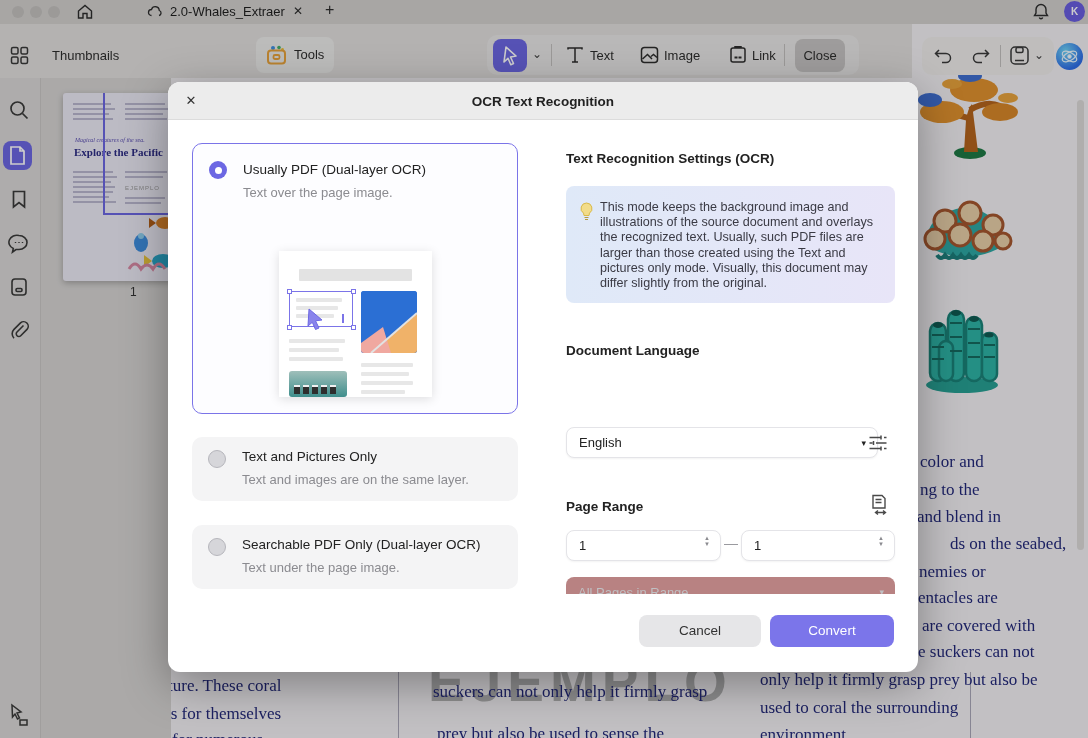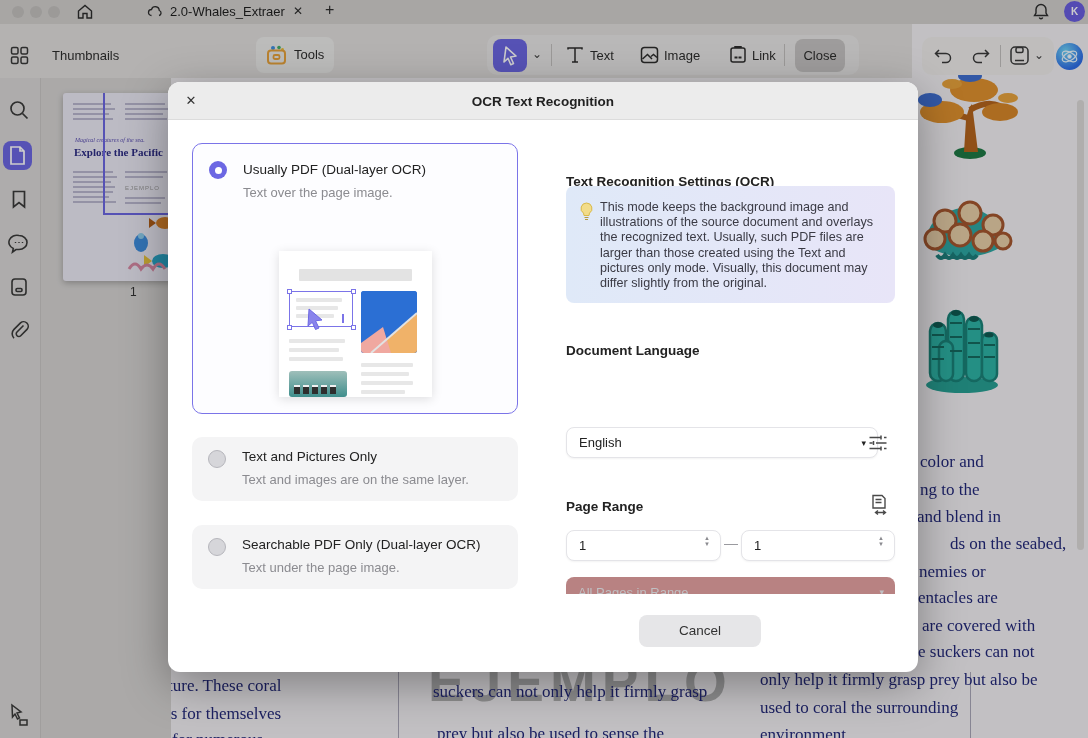--- a/index.html
+++ b/index.html
@@ -444,21 +444,21 @@
     <div class="opttitle" style="top:12px;">Text and Pictures Only</div>
     <div class="optsub" style="top:35px;">Text and images are on the same layer.</div>
   </div>
 
   <div id="opt3" class="optcard">
     <div class="radio off" style="top:13px;"></div>
     <div class="opttitle" style="top:12px;">Searchable PDF Only (Dual-layer OCR)</div>
     <div class="optsub" style="top:35px;">Text under the page image.</div>
   </div>
 
-  <div class="rheading" style="top:69px;margin-top:23px;">Text Recognition Settings (OCR)</div>
+  <div class="rheading" style="top:69px;">Text Recognition Settings (OCR)</div>
 
   <div id="infobox" class="abs">
     <div class="abs" style="left:13px; top:16px;">
       <svg width="15" height="20" viewBox="0 0 15 20">
         <path d="M7.5 1 a5.5 5.5 0 0 1 3 10.1 l-.5 2.4 h-5 l-.5-2.4 A5.5 5.5 0 0 1 7.5 1 Z" fill="#f2dc8a" stroke="#d8b94a" stroke-width="1"></path>
         <path d="M5.5 15.5 h4 M6 17.5 h3" stroke="#b99c3d" stroke-width="1.2"></path>
       </svg>
     </div>
     <div id="infotext" class="abs">This mode keeps the background image and illustrations of the source document and overlays the recognized text. Usually, such PDF files are larger than those created using the Text and pictures only mode. Visually, this document may differ slightly from the original.</div>
   </div>
@@ -499,13 +499,14 @@
   </div>
 
   <div id="clipwrap" class="abs">
     <div id="pagesmode">
       <span>All Pages in Range</span>
       <span class="fieldcaret" style="line-height:31px; color:#8d8d93;">▾</span>
     </div>
   </div>
 
   <div id="cancelbtn" class="btn">Cancel</div>
+  <div id="convertbtn" class="btn">Convert</div>
 </div>
 
 </body></html>

